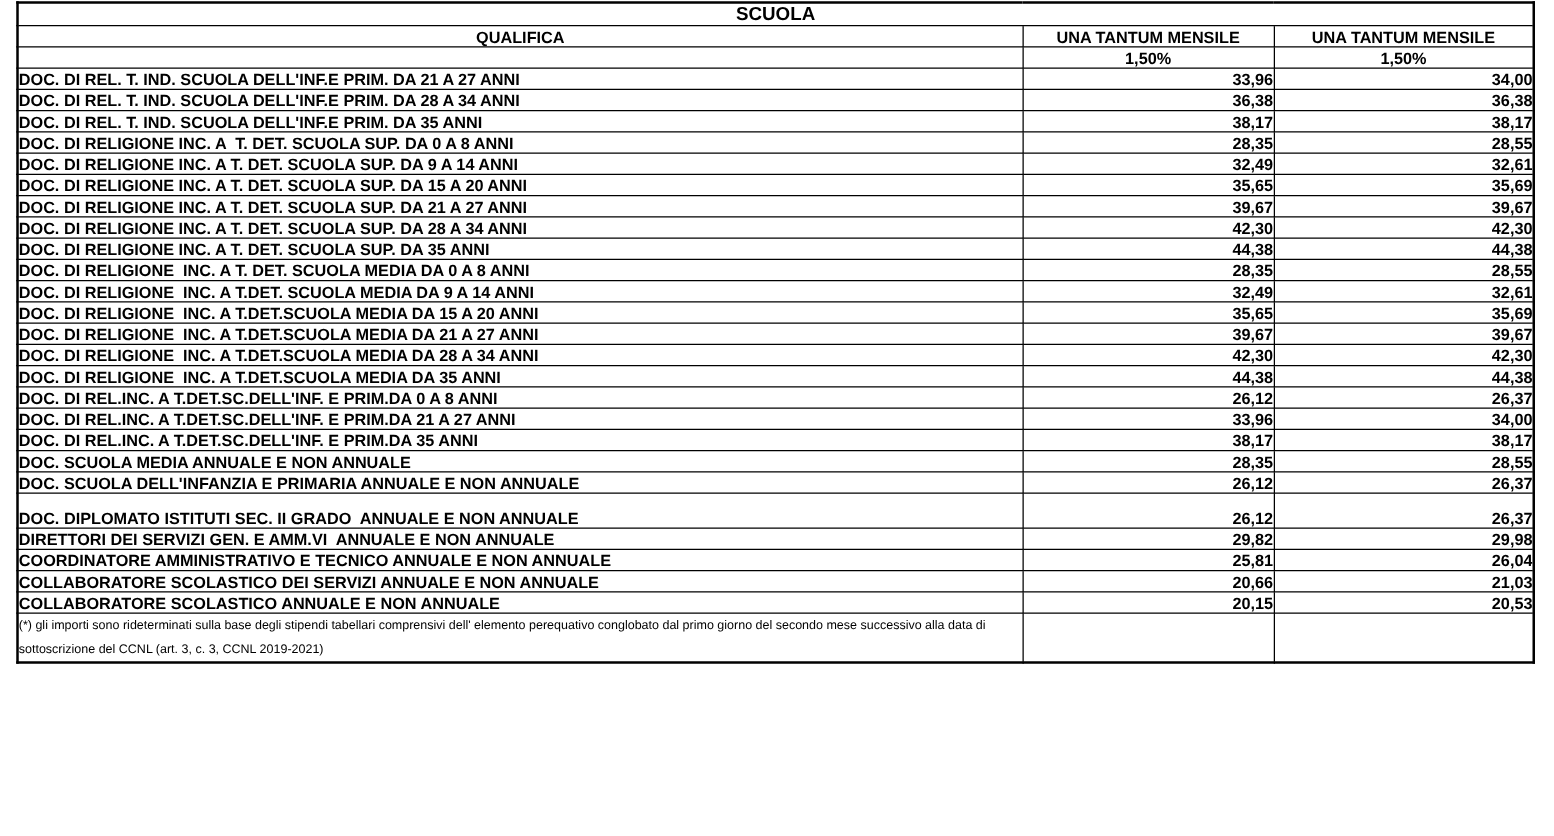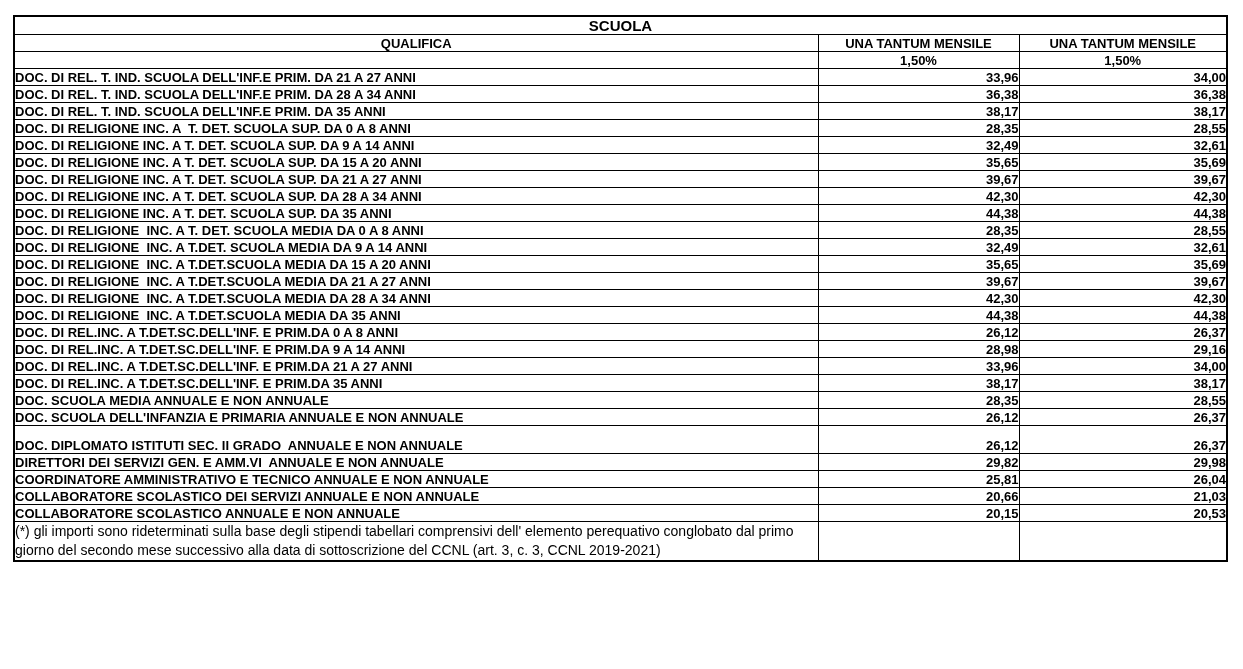--- a/index.html
+++ b/index.html
@@ -10,21 +10,21 @@
   body {
     width: 1243px;
     height: 669px;
     position: relative;
     font-family: "Liberation Sans", sans-serif;
     color: #000000;
   }
   table.sheet {
     position: absolute;
     left: 13px;
-    top: 15px;
+    top: 1px;
     width: 1213px;
     border-collapse: collapse;
     table-layout: fixed;
     border: 2px solid #000000;
     padding-left: 40px;
   }
   table.sheet td {
     border: 1px solid #000000;
     height: 16px;
     overflow: hidden;
@@ -60,21 +60,21 @@
   tr.tall td {
     height: 27px;
     vertical-align: bottom;
   }
   tr.footnote-row td {
     height: 38px;
     vertical-align: top;
   }
   td.footnote-cell {
     font-weight: normal;
-    font-size: 14px;
+    font-size: 10px;
     line-height: 19px;
     padding: 1px 3px;
     white-space: normal;
     text-align: left;
   }
 </style>
 </head>
 <body>
 
 <table class="sheet">
@@ -172,25 +172,20 @@
     <td class="q">DOC. DI RELIGIONE  INC. A T.DET.SCUOLA MEDIA DA 35 ANNI</td>
     <td class="v">44,38</td>
     <td class="v">44,38</td>
   </tr>
       <tr class="data-row">
     <td class="q">DOC. DI REL.INC. A T.DET.SC.DELL'INF. E PRIM.DA 0 A 8 ANNI</td>
     <td class="v">26,12</td>
     <td class="v">26,37</td>
   </tr>
       <tr class="data-row">
-    <td class="q">DOC. DI REL.INC. A T.DET.SC.DELL'INF. E PRIM.DA 9 A 14 ANNI</td>
-    <td class="v">28,98</td>
-    <td class="v">29,16</td>
-  </tr>
-      <tr class="data-row">
     <td class="q">DOC. DI REL.INC. A T.DET.SC.DELL'INF. E PRIM.DA 21 A 27 ANNI</td>
     <td class="v">33,96</td>
     <td class="v">34,00</td>
   </tr>
       <tr class="data-row">
     <td class="q">DOC. DI REL.INC. A T.DET.SC.DELL'INF. E PRIM.DA 35 ANNI</td>
     <td class="v">38,17</td>
     <td class="v">38,17</td>
   </tr>
       <tr class="data-row">

